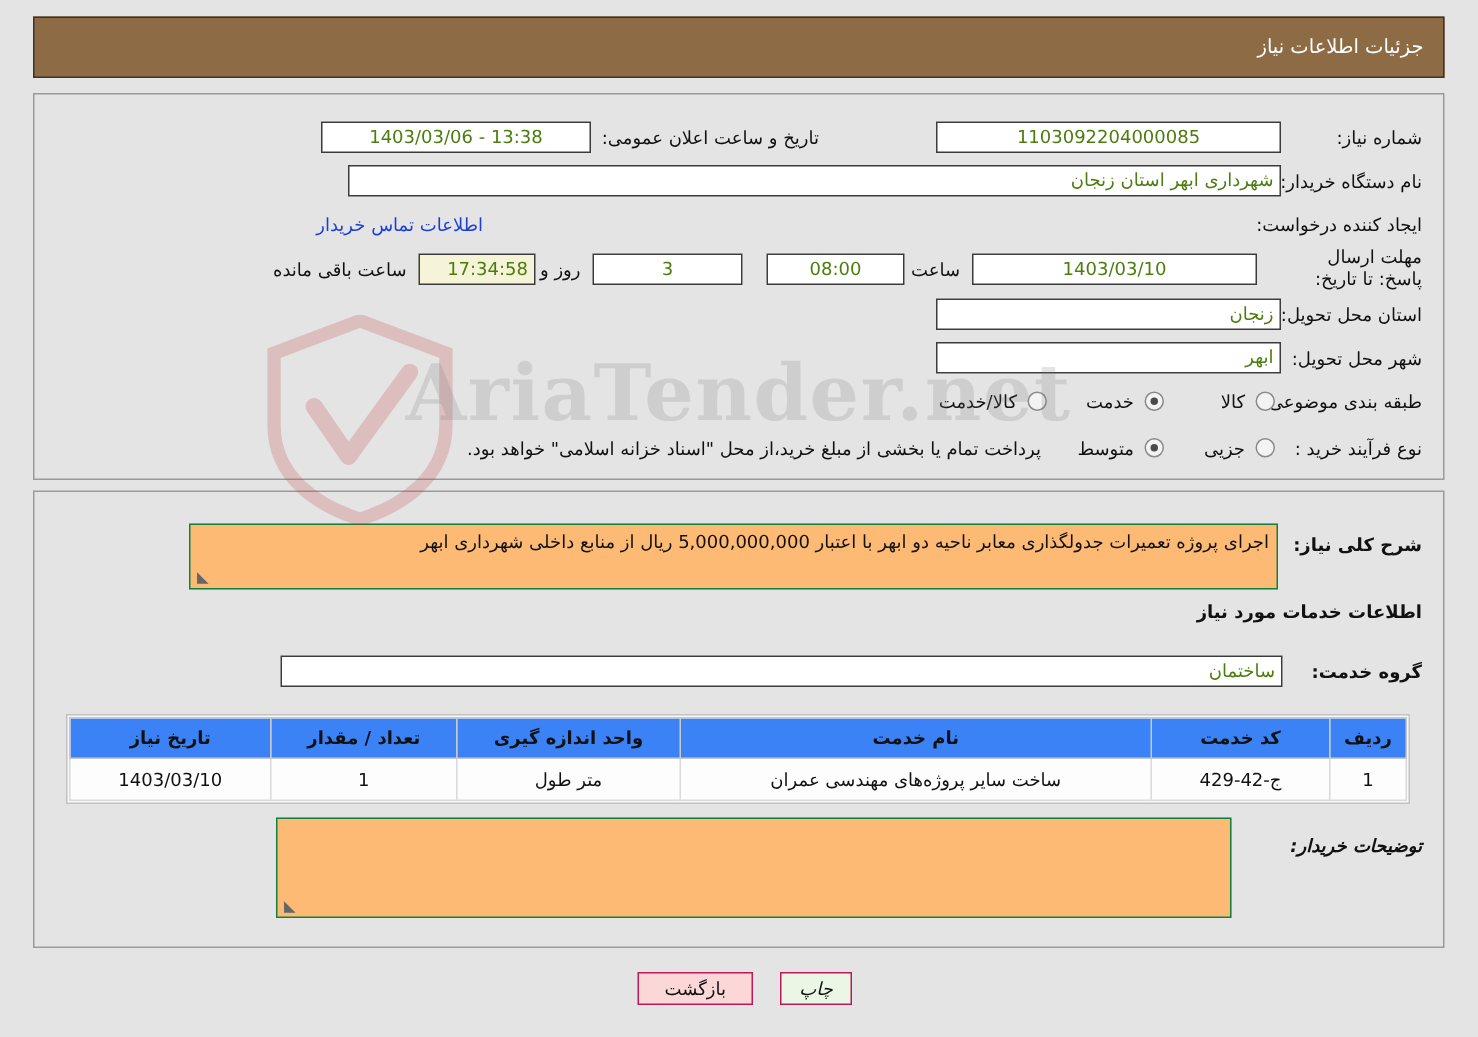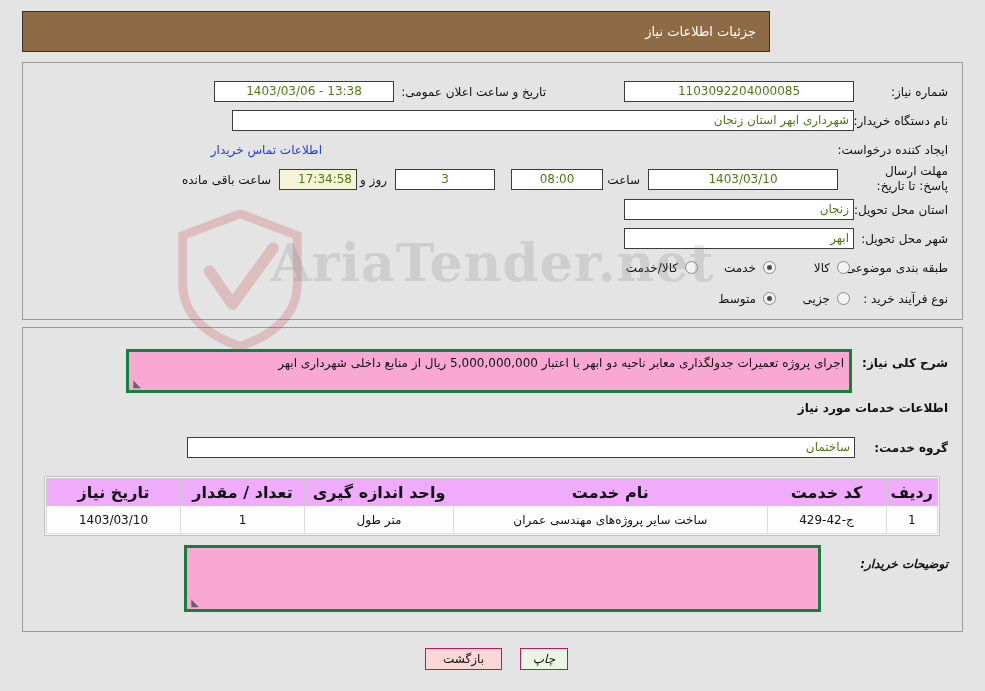--- a/index.html
+++ b/index.html
@@ -48,21 +48,21 @@
     width: 130px;
     height: 140px;
     opacity: 0.22;
   }
 
   
   .page-header {
     position: absolute;
     left: 22px;
     top: 11px;
-    width: 748px;
+    width: 941px;
     height: 41px;
     background: #8d6b44;
     border: 1px solid #3d3225;
     box-sizing: border-box;
     z-index: 2;
   }
   .page-header .title {
     position: absolute;
     right: 13px;
     top: 12px;
@@ -131,22 +131,22 @@
     position: absolute;
     left: 3px; top: 3px;
     width: 5px; height: 5px;
     border-radius: 50%;
     background: #4a4a4a;
   }
 
   
   .ta {
     position: absolute;
-    background: #f9a8d4;
-    border: 3px solid #15803d;
+    background: #fdba74;
+    border: 1px solid #15803d;
     box-sizing: border-box;
     font-size: 12px;
     color: #111;
     padding: 3px 5px 0 5px;
     line-height: 17px;
     overflow: hidden;
   }
   .ta .grip {
     position: absolute;
     left: 2px;
@@ -166,25 +166,25 @@
     background: #f7f7f7;
     padding: 1px;
     box-sizing: border-box;
     z-index: 3;
   }
   .tbl-wrap table {
     width: 100%;
     border-collapse: collapse;
   }
   .tbl-wrap th {
-    background: #f0abfc;
+    background: #3b82f6;
     border: 1px solid #c9c9c9;
     height: 26px;
     font-weight: bold;
-    font-size: 16px;
+    font-size: 12px;
     color: #111;
     text-align: center;
     padding: 0 4px;
   }
   .tbl-wrap td {
     background: #fdfdfd;
     border: 1px solid #dadada;
     height: 27px;
     text-align: center;
     font-size: 12px;
@@ -256,20 +256,21 @@
   <div class="lbl" style="right:284px; top:198px;">کالا/خدمت</div>
 
   <div class="lbl" style="right:14px; top:229px;">نوع فرآیند خرید :</div>
 
   <div class="radio" id="prc-r0" style="right:112px; top:229px;"></div>
   <div class="lbl" style="right:132px; top:229px;">جزیی</div>
 
   <div class="radio on" id="prc-r1" style="right:186px; top:229px;"></div>
   <div class="lbl" style="right:206px; top:229px;">متوسط</div>
 
+  <div class="lbl" style="right:268px; top:229px;">پرداخت تمام یا بخشی از مبلغ خرید،از محل "اسناد خزانه اسلامی" خواهد بود.</div>
 </div>
 
 <div class="panel" id="panel-bottom">
 
   <div class="lbl bold" style="right:14px; top:28px;">شرح کلی نیاز:</div>
   <div class="ta" style="right:110px; top:21px; width:726px; height:44px;">
     <span>اجرای پروژه تعمیرات جدولگذاری معابر ناحیه دو ابهر با اعتبار 5,000,000,000 ریال از منابع داخلی شهرداری ابهر</span>
     <span class="grip">◣</span>
   </div>
 

